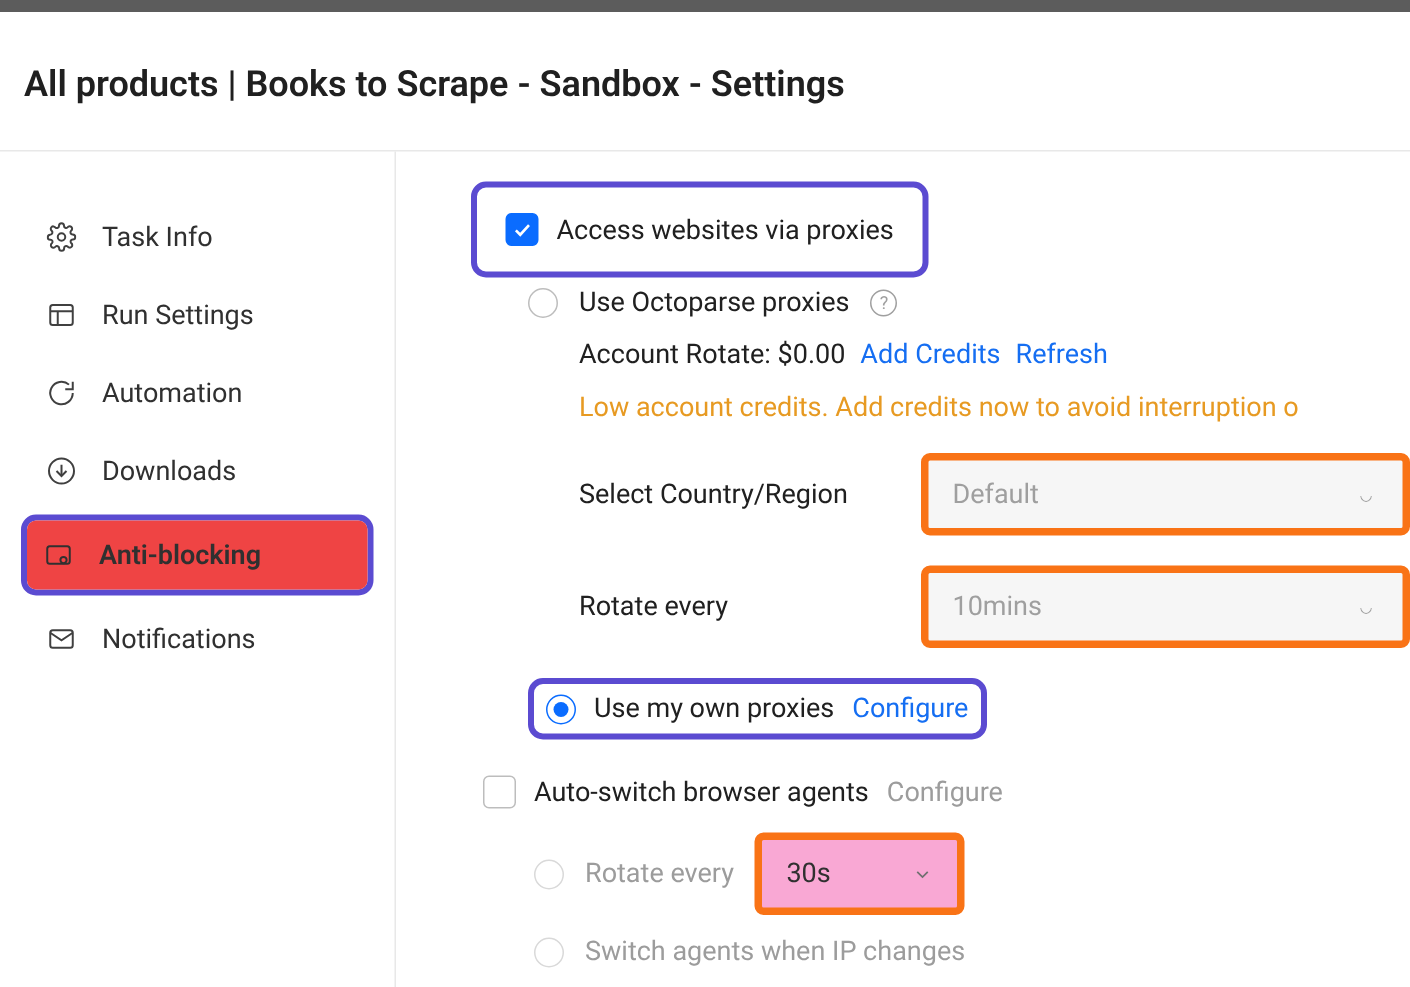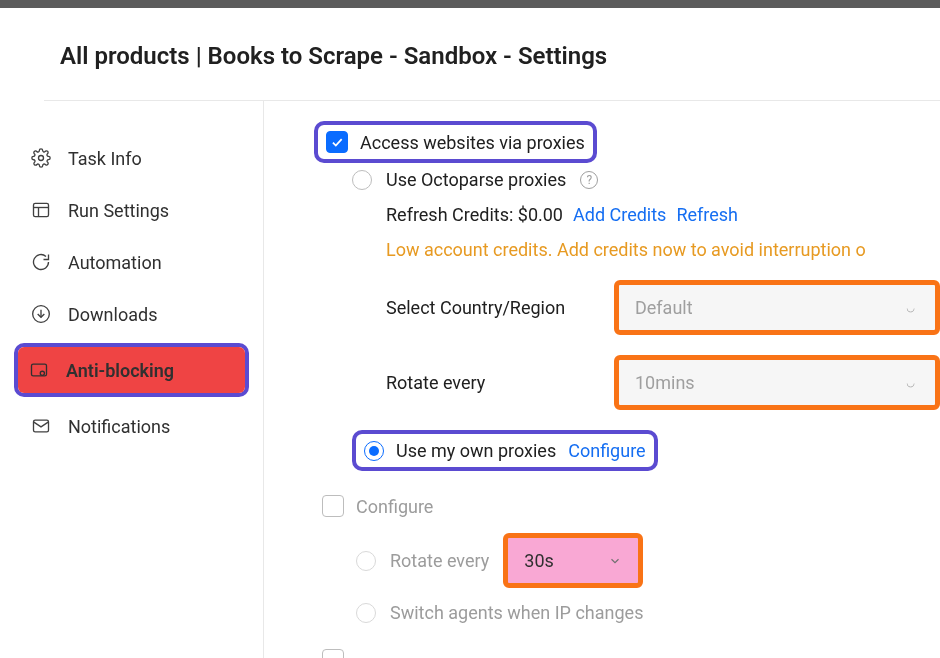--- a/index.html
+++ b/index.html
@@ -15,21 +15,20 @@
   .top-strip {
     height: 8px;
     background: #5c5c5c;
   }
   .page-title {
     font-size: 24px;
     font-weight: 600;
     color: #202020;
     padding: 34px 0 30px 16px;
     border-bottom: 1px solid #e8e8e8;
-    margin-left: 44px;
   }
   .layout {
     display: flex;
     height: calc(658px - 100px);
   }
   .sidebar {
     width: 264px;
     border-right: 1px solid #e8e8e8;
     padding: 34px 20px 0 20px;
   }
@@ -233,21 +232,21 @@
           <polyline points="3 7 12 13 21 7" fill="none"></polyline>
         </svg>
       </span>
       <span>Notifications</span>
     </div>
   </nav>
 
   <main class="content">
 
     
-    <div class="highlight-box" style="display:inline-block;padding:0;">
+    <div class="highlight-box" style="display:inline-block;padding:11px;">
       <div class="section-row">
         <span class="checkbox checked">
           <svg width="14" height="14" viewBox="0 0 24 24" fill="none" stroke-width="3">
             <polyline points="5 13 10 18 20 7"></polyline>
           </svg>
         </span>
         <span>Access websites via proxies</span>
       </div>
     </div>
 
@@ -256,21 +255,21 @@
     
     <div class="indent-1">
       <div class="row">
         <span class="radio"></span>
         <span>Use Octoparse proxies</span>
         <span class="help-icon">?</span>
       </div>
 
       <div class="indent-1" style="padding-left:34px;">
         <div class="row" style="gap:10px;">
-          <span>Refresh Credits: $0.00</span>
+          <span>Account Rotate: $0.00</span>
           <span class="link-blue">Add Credits</span>
           <span class="link-blue">Refresh</span>
         </div>
         <div class="row">
           <span class="warning">Low account credits. Add credits now to avoid interruption o</span>
         </div>
 
         <div class="spacer-sm"></div>
 
         <div class="form-row">
@@ -298,20 +297,21 @@
           <span class="link-blue">Configure</span>
         </div>
       </div>
     </div>
 
     <div class="spacer-md"></div>
 
     
     <div class="section-row">
       <span class="checkbox"></span>
+      <span>Auto-switch browser agents</span>
       <span class="label-light">Configure</span>
     </div>
 
     <div class="indent-1" style="padding-left:42px;margin-top:10px;">
       <div class="row">
         <span class="radio" style="border-color:#d9d9d9;"></span>
         <span class="label-light">Rotate every</span>
         <div class="select-box white">
           <span>30s</span>
           <svg width="14" height="14" viewBox="0 0 24 24" fill="none" stroke="#707070" stroke-width="2">

